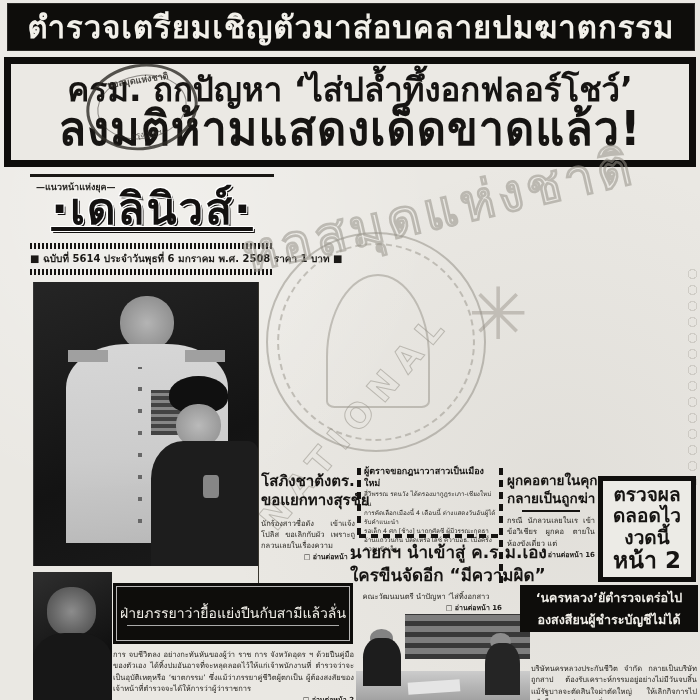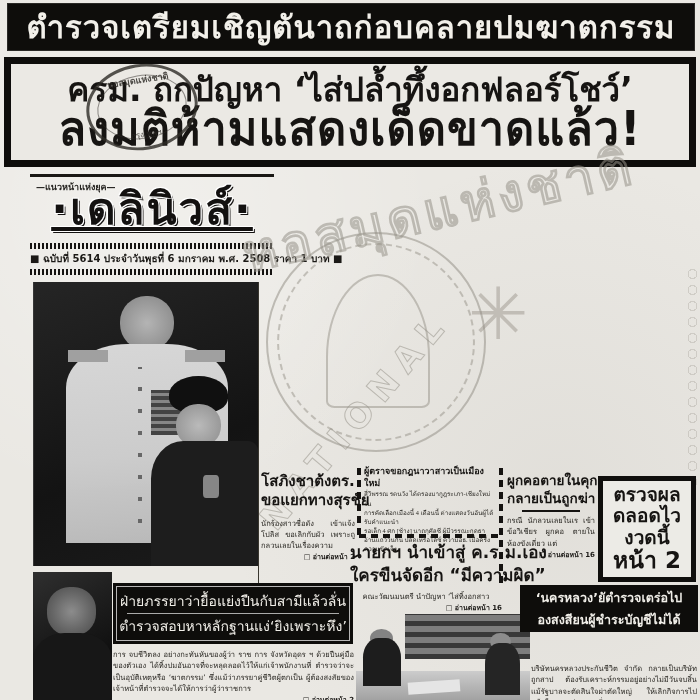--- a/index.html
+++ b/index.html
@@ -78,21 +78,21 @@
            background:repeating-radial-gradient(circle at 50% 6px, transparent 0 4px, rgba(150,145,136,.6) 4px 5px, transparent 5px 12px);
            background-size:13px 16px;}
   
   .col{z-index:2;}
   .sopida{left:261px;top:472px;width:94px;height:112px;text-align:center;}
   .sopida .h{font-size:15px;font-weight:900;line-height:1.25;white-space:nowrap;}
   .smallbody{font-size:7.5px;line-height:1.5;color:#26241f;text-align:left;}
   .cont{font-size:7px;font-weight:700;text-align:right;color:#1b1916;}
   .dashv{background:repeating-linear-gradient(180deg,#151311 0 7px,transparent 7px 12px);width:4px;z-index:2;}
   .dashh{background:repeating-linear-gradient(90deg,#151311 0 7px,transparent 7px 12px);height:4px;z-index:2;}
-  .inspector{left:364px;top:466px;width:134px;height:66px;font-family:Liberation Serif, serif;}
+  .inspector{left:364px;top:466px;width:134px;height:66px;}
   .inspector .h{font-size:9px;font-weight:800;line-height:1.3;}
   .inspector .b{font-size:6.3px;line-height:1.45;color:#2c2a25;}
   .pm{left:350px;top:541px;width:152px;height:74px;text-align:center;}
   .pm .h{font-size:17px;font-weight:900;line-height:1.35;white-space:nowrap;}
   .pm .sub{font-size:7.5px;margin-top:3px;color:#26241f;white-space:nowrap;}
   .hanging{left:507px;top:472px;width:88px;height:118px;text-align:center;}
   .hanging .h{font-size:13.5px;font-weight:900;line-height:1.3;white-space:nowrap;}
   .hanging .rule{width:58px;height:2px;background:#151311;margin:3px auto;}
   .lottery{left:598px;top:476px;width:98px;height:106px;border:5px solid #100f0d;background:#ecebe6;box-sizing:border-box;
            display:flex;flex-direction:column;align-items:center;justify-content:center;line-height:1.12;}
@@ -119,21 +119,21 @@
   <div class="abs wm wm-thai">หอสมุดแห่งชาติ</div>
   <div class="abs wm-circle">
     <div class="r2"></div>
     <div class="wm-arch"></div>
   </div>
   <div class="abs wm-star">✳</div>
   <div class="abs wm wm-latin">NATIONAL</div>
   <div class="abs wm-edge"></div>
 
   <div class="abs top-banner">
-    <span>ตำรวจเตรียมเชิญตันาถก่อบคลายปมฆาตกรรม</span>
+    <span>ตำรวจเตรียมเชิญตัวมาส่อบคลายปมฆาตกรรม</span>
   </div>
 
   <div class="abs headline-box">
     <div class="headline-inner ink">
       <div class="hl1">ครม. ถกปัญหา ‘ไส่ปล้ำทึ้งอกฟลอร์โชว์’</div>
       <div class="hl2">ลงมติห้ามแสดงเด็ดขาดแล้ว!</div>
     </div>
   </div>
   <div class="abs stamp">
     <div class="stamp-ring"></div>
@@ -209,21 +209,20 @@
     <div>องสงสียนผู้ชำระบัญชีไม่ได้</div>
   </div>
   <div class="abs col nakhon-body">
     <div class="smallbody justify">บริษัทนครหลวงประกันชีวิต จำกัด กลายเป็นบริษัทถูกสาป ต้องรับเคราะห์กรรมอยู่อย่างไม่มีวันจบสิ้น แม้รัฐบาลจะตัดสินใจผ่าตัดใหญ่ ให้เลิกกิจการไปแล้วก็ตาม แต่จนกระทั่ง</div>
     <div class="cont">□ อ่านต่อหน้า 2</div>
   </div>
 
   <div class="abs col wife-banner">
     <div>ฝ่ายภรรยาว่ายื้อแย่งปืนกับสามีแล้วลั่น</div>
     <div class="wife-divider"></div>
-    <div>ตำรวจสอบหาหลักฐานแง่‘ยิงเพราะหึง’</div>
   </div>
   <div class="abs col udon-body">
     <div class="smallbody justify">การ จบชีวิตลง อย่างกะทันหันของผู้ว่า ราช การ จังหวัดอุดร ฯ ด้วยปืนคู่มือของตัวเอง ได้ทิ้งปมอันอาจที่จะหลุดลอดไว้ให้แก่เจ้าพนักงานที่ ตำรวจว่าจะเป็นอุบัติเหตุหรือ ‘ฆาตกรรม’ ซึ่งแม้ว่าภรรยาคู่ชีวิตผู้ตกเป็น ผู้ต้องสงสัยของเจ้าหน้าที่ตำรวจจะได้ให้การว่าผู้ว่าราชการ</div>
     <div class="cont">□ อ่านต่อหน้า 2</div>
   </div>
 
   <div class="abs photo portrait-photo">
     <div class="pp-face"></div>
     <div class="pp-shoulder"></div>
   </div>

